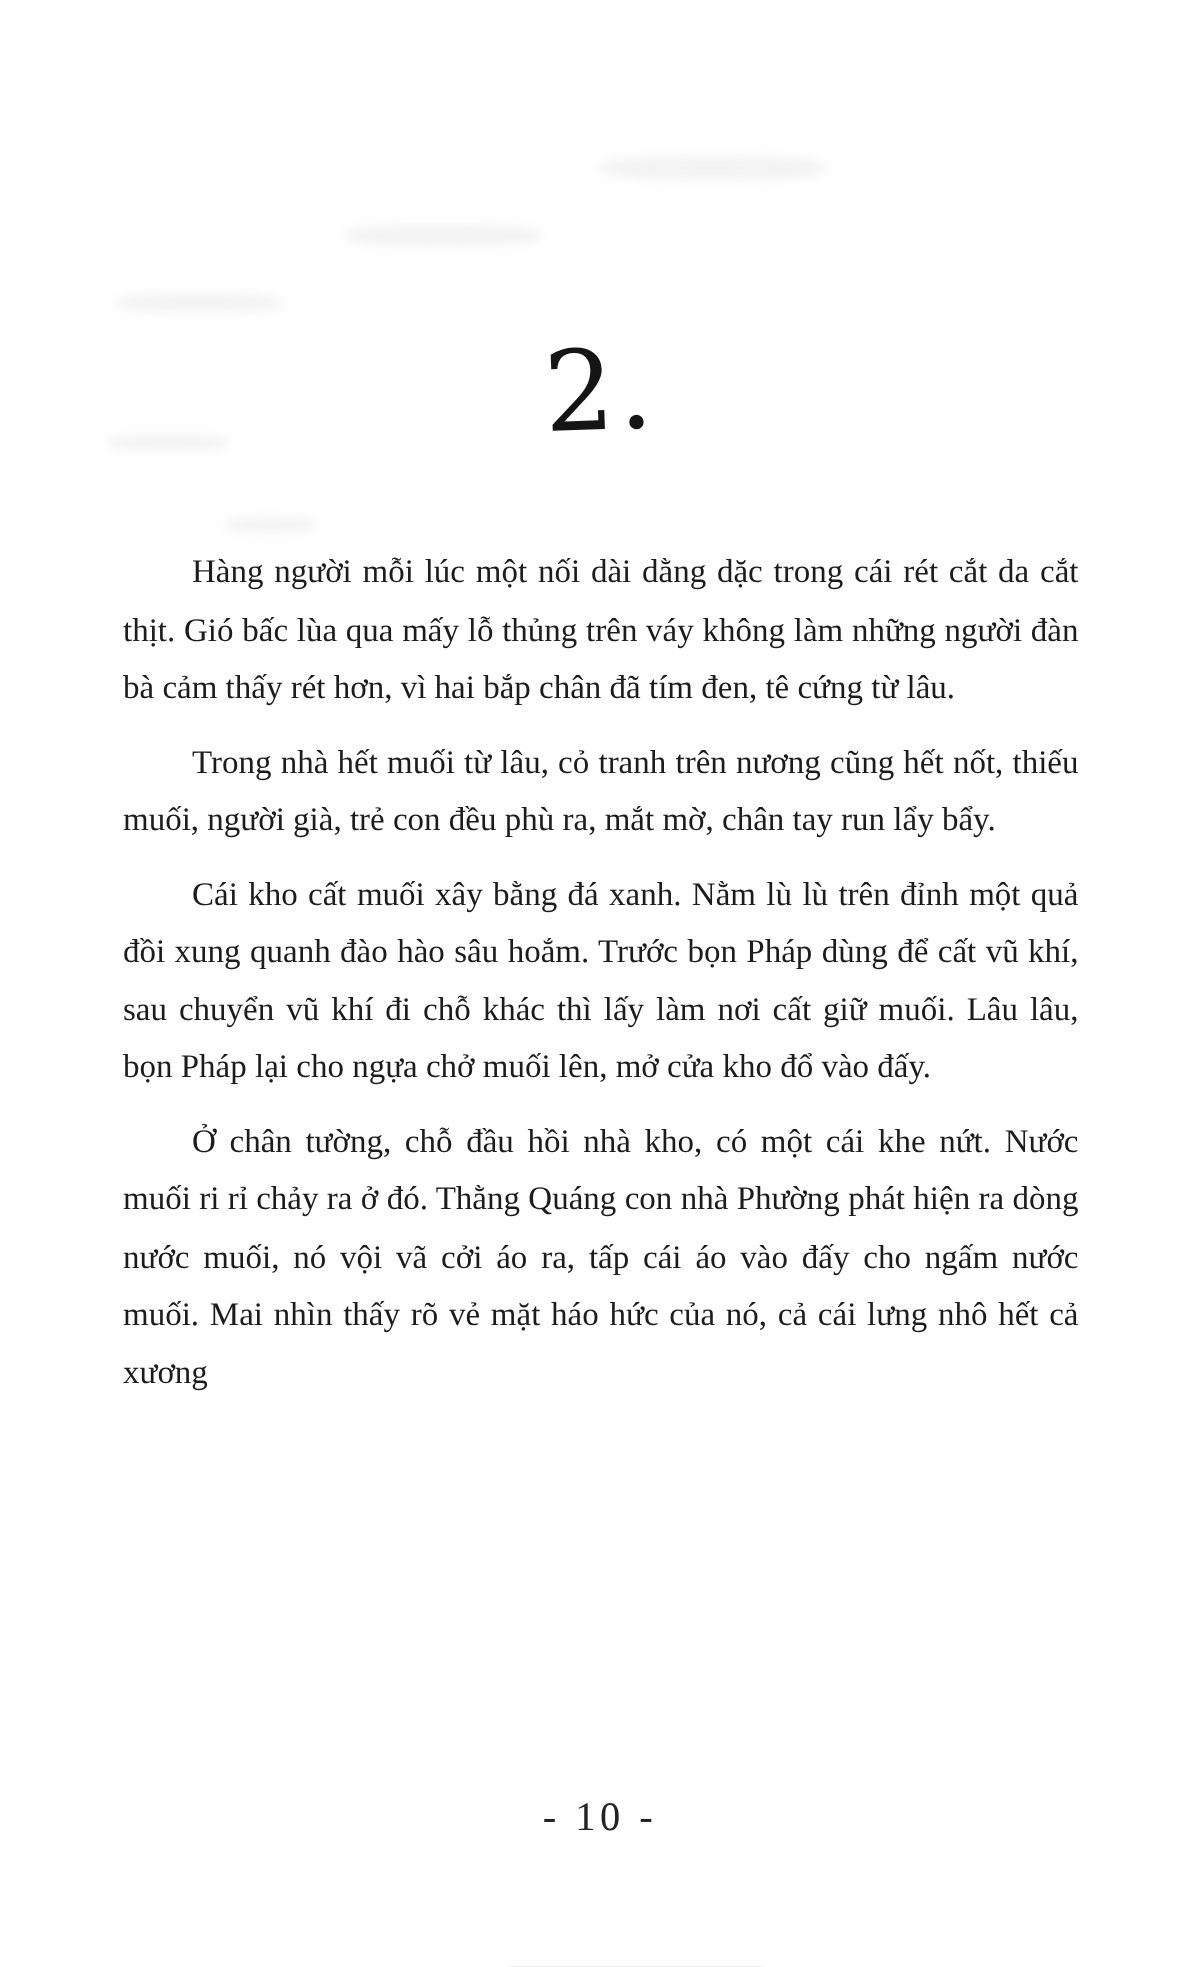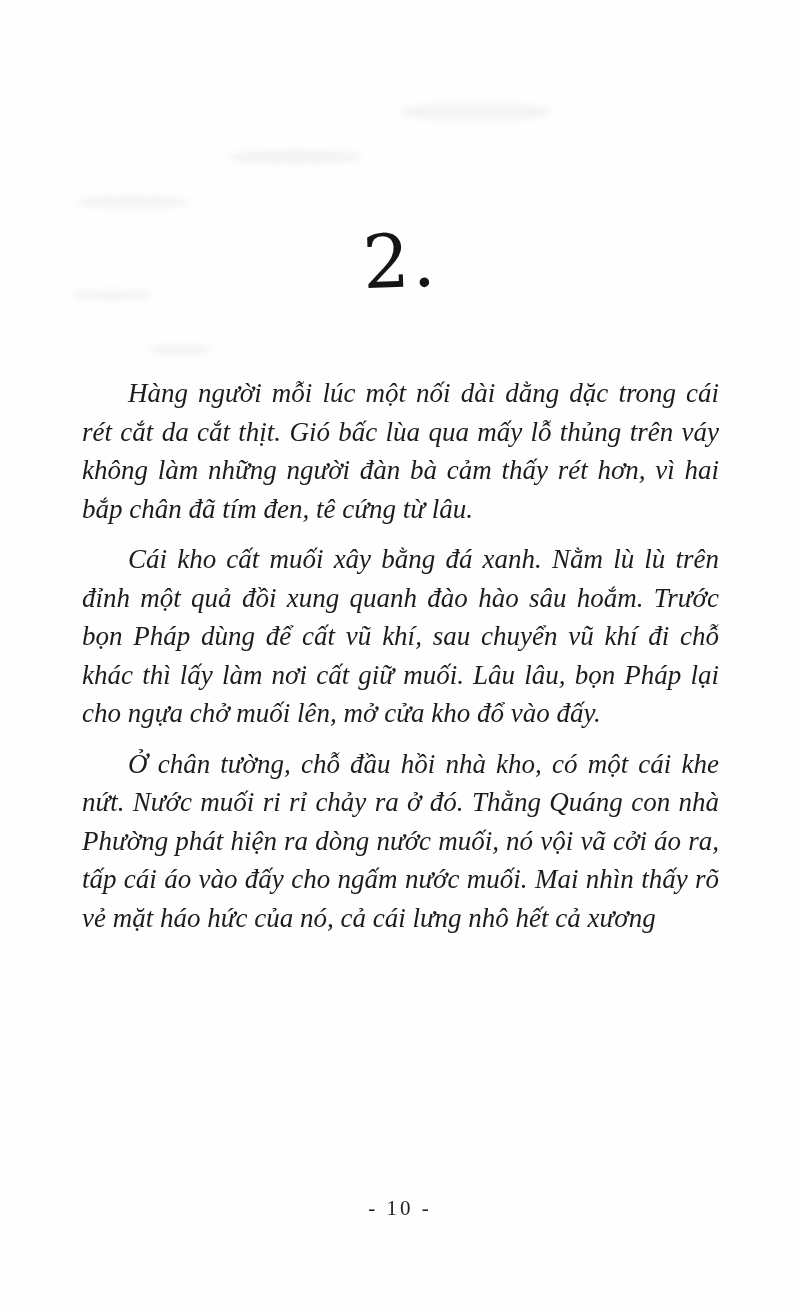--- a/index.html
+++ b/index.html
@@ -46,54 +46,54 @@
     color: #151515;
   }
 
   .body-text {
     position: absolute;
     top: 362px;
     left: 82px;
     width: 637px;
   }
   .body-text p {
-    margin: 12px 0 11px 0;
-    font-size: 27px;
+    margin: 0 0 11px 0;
+    font-size: 22px;
     line-height: 38.5px;
     text-align: justify;
     text-indent: 46px;
     color: #1c1c1c;
-    font-style: italic;
   }
 
   .page-number {
     position: absolute;
     top: 1196px;
     left: 0;
     width: 100%;
     text-align: center;
-    font-size: 21px;
+    font-size: 27px;
     letter-spacing: 3px;
     color: #222;
   }
 </style>
 </head>
 <body>
 
 <div class="page">
 
   <div class="smudge s1"></div>
   <div class="smudge s2"></div>
   <div class="smudge s3"></div>
   <div class="smudge s4"></div>
   <div class="smudge s5"></div>
 
   <div class="chapter-number">2.</div>
 
   <div class="body-text">
     <p>Hàng người mỗi lúc một nối dài dằng dặc trong cái rét cắt da cắt thịt. Gió bấc lùa qua mấy lỗ thủng trên váy không làm những người đàn bà cảm thấy rét hơn, vì hai bắp chân đã tím đen, tê cứng từ lâu.</p>
+    <p>Trong nhà hết muối từ lâu, cỏ tranh trên nương cũng hết nốt, thiếu muối, người già, trẻ con đều phù ra, mắt mờ, chân tay run lẩy bẩy.</p>
     <p>Cái kho cất muối xây bằng đá xanh. Nằm lù lù trên đỉnh một quả đồi xung quanh đào hào sâu hoắm. Trước bọn Pháp dùng để cất vũ khí, sau chuyển vũ khí đi chỗ khác thì lấy làm nơi cất giữ muối. Lâu lâu, bọn Pháp lại cho ngựa chở muối lên, mở cửa kho đổ vào đấy.</p>
     <p>Ở chân tường, chỗ đầu hồi nhà kho, có một cái khe nứt. Nước muối ri rỉ chảy ra ở đó. Thằng Quáng con nhà Phường phát hiện ra dòng nước muối, nó vội vã cởi áo ra, tấp cái áo vào đấy cho ngấm nước muối. Mai nhìn thấy rõ vẻ mặt háo hức của nó, cả cái lưng nhô hết cả xương</p>
   </div>
 
   <div class="page-number">- 10 -</div>
 
 </div>
 
 </body></html>

